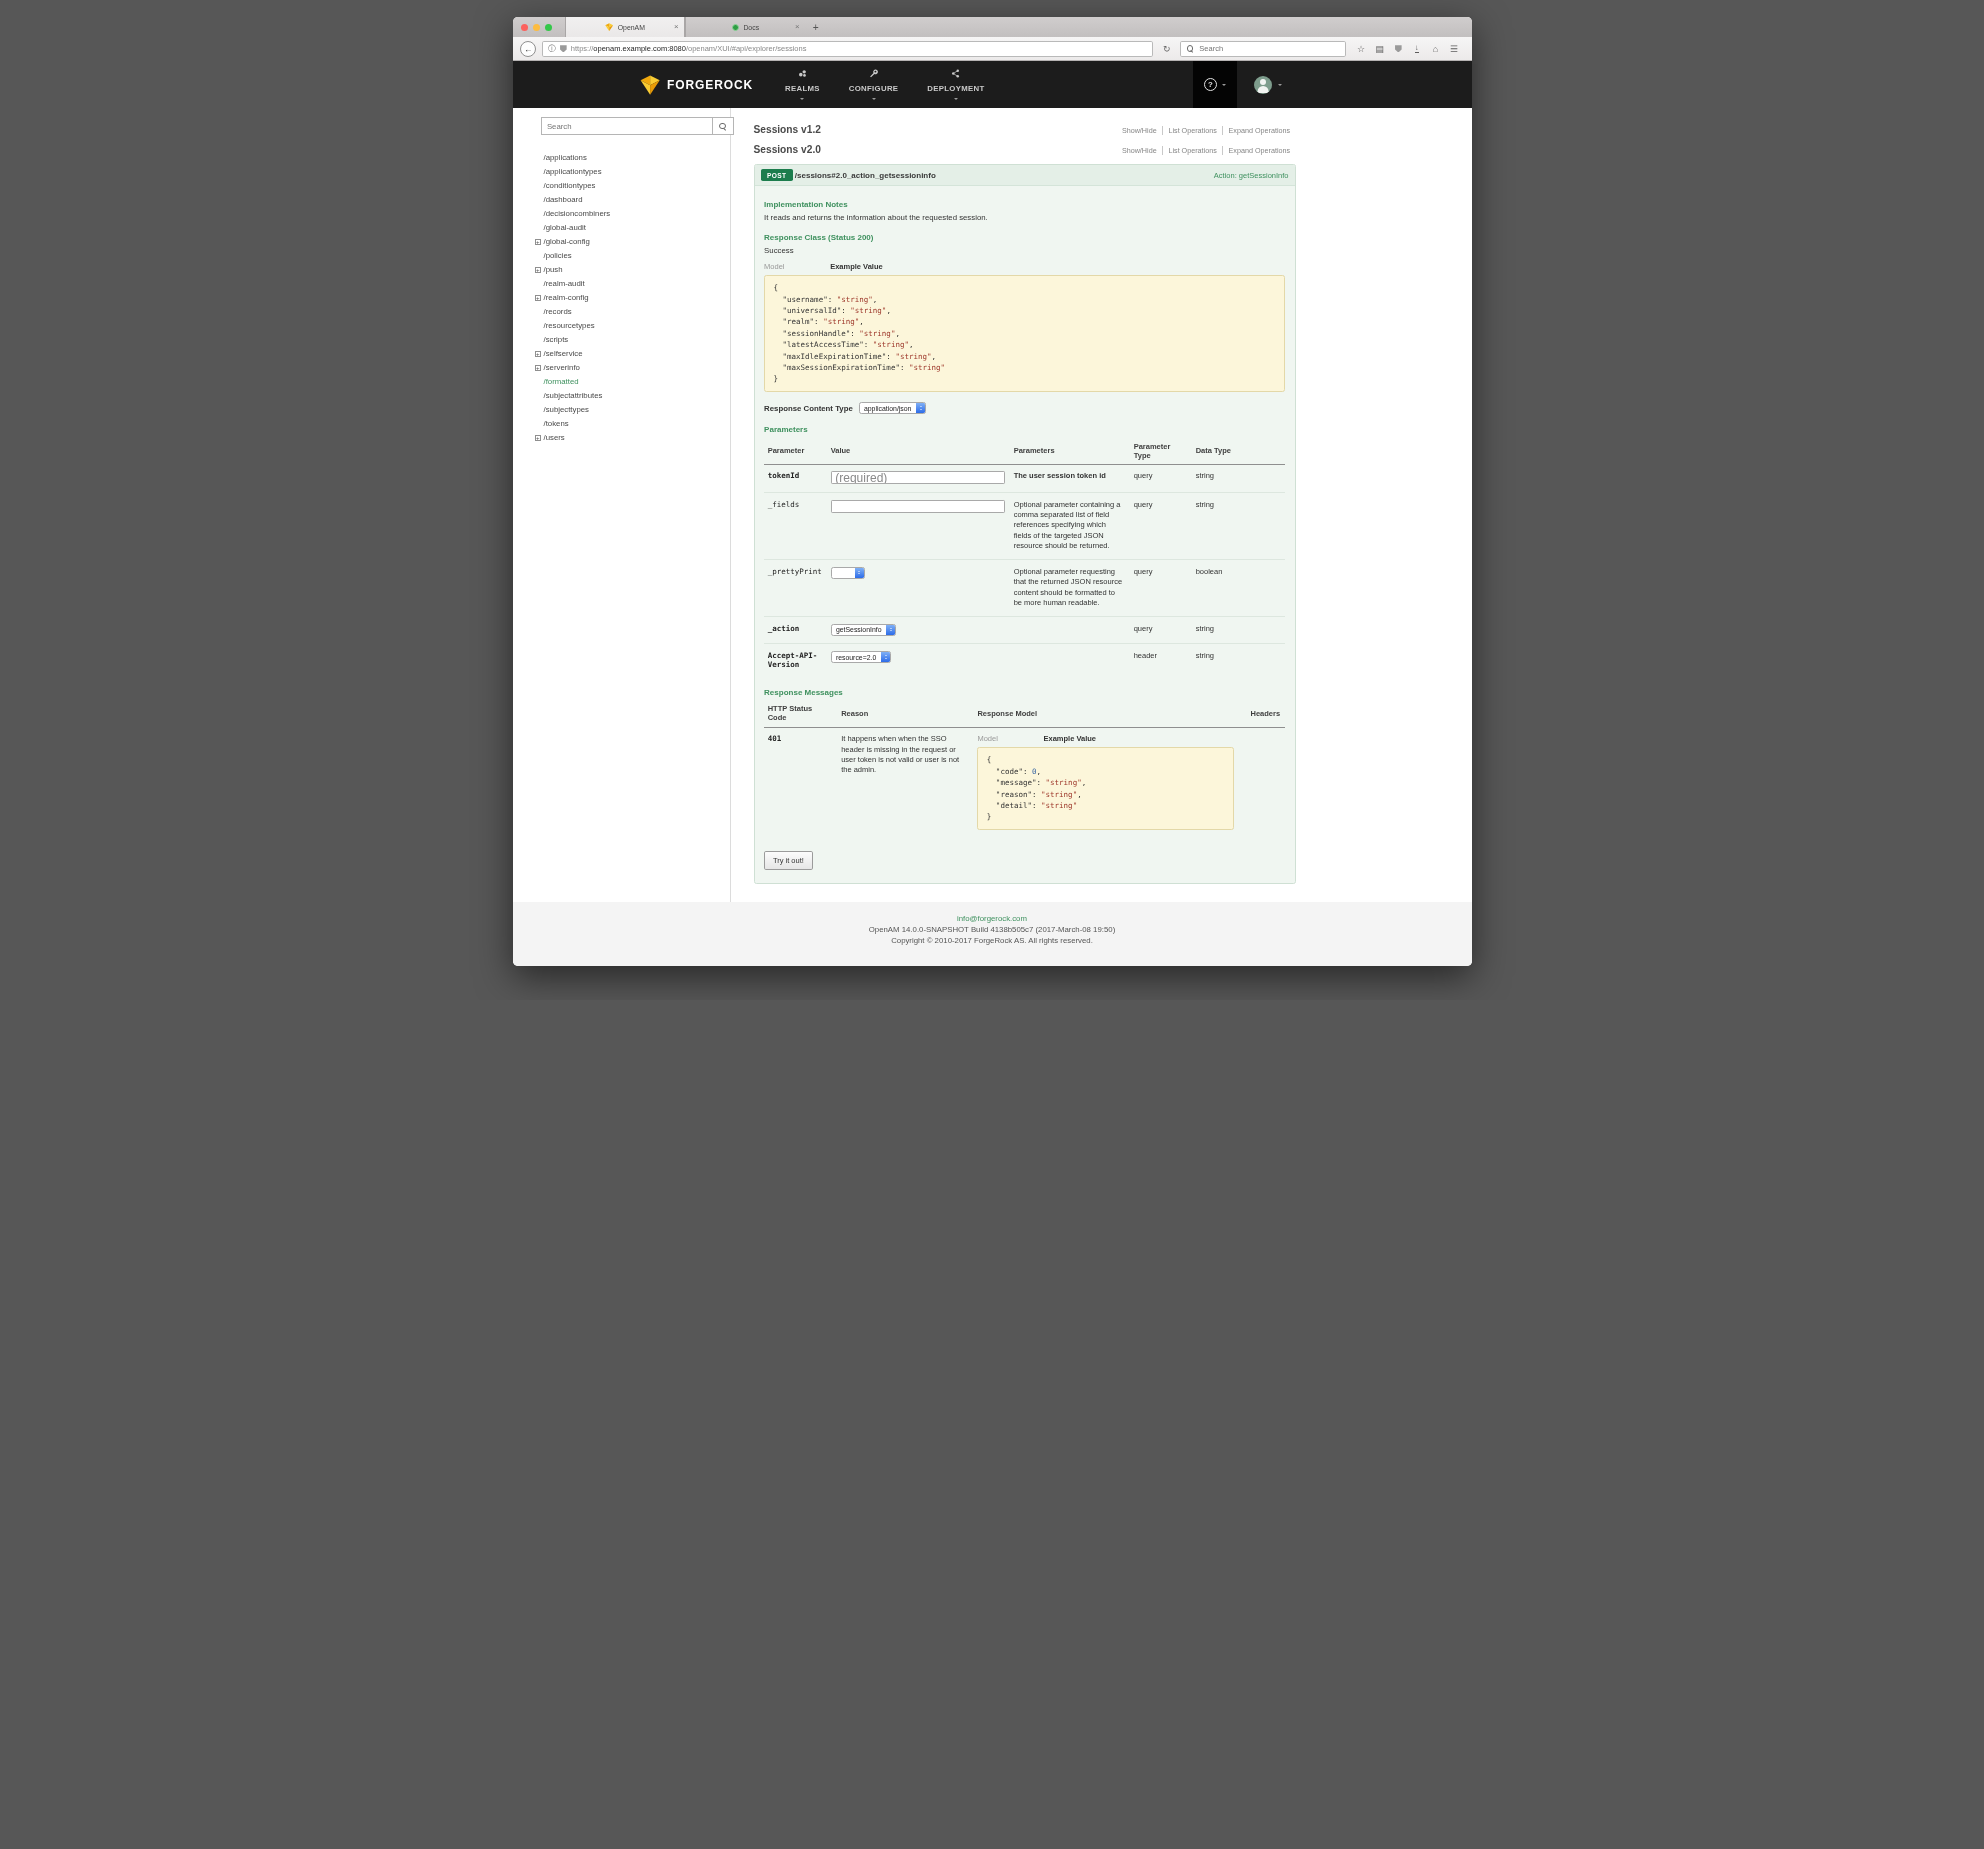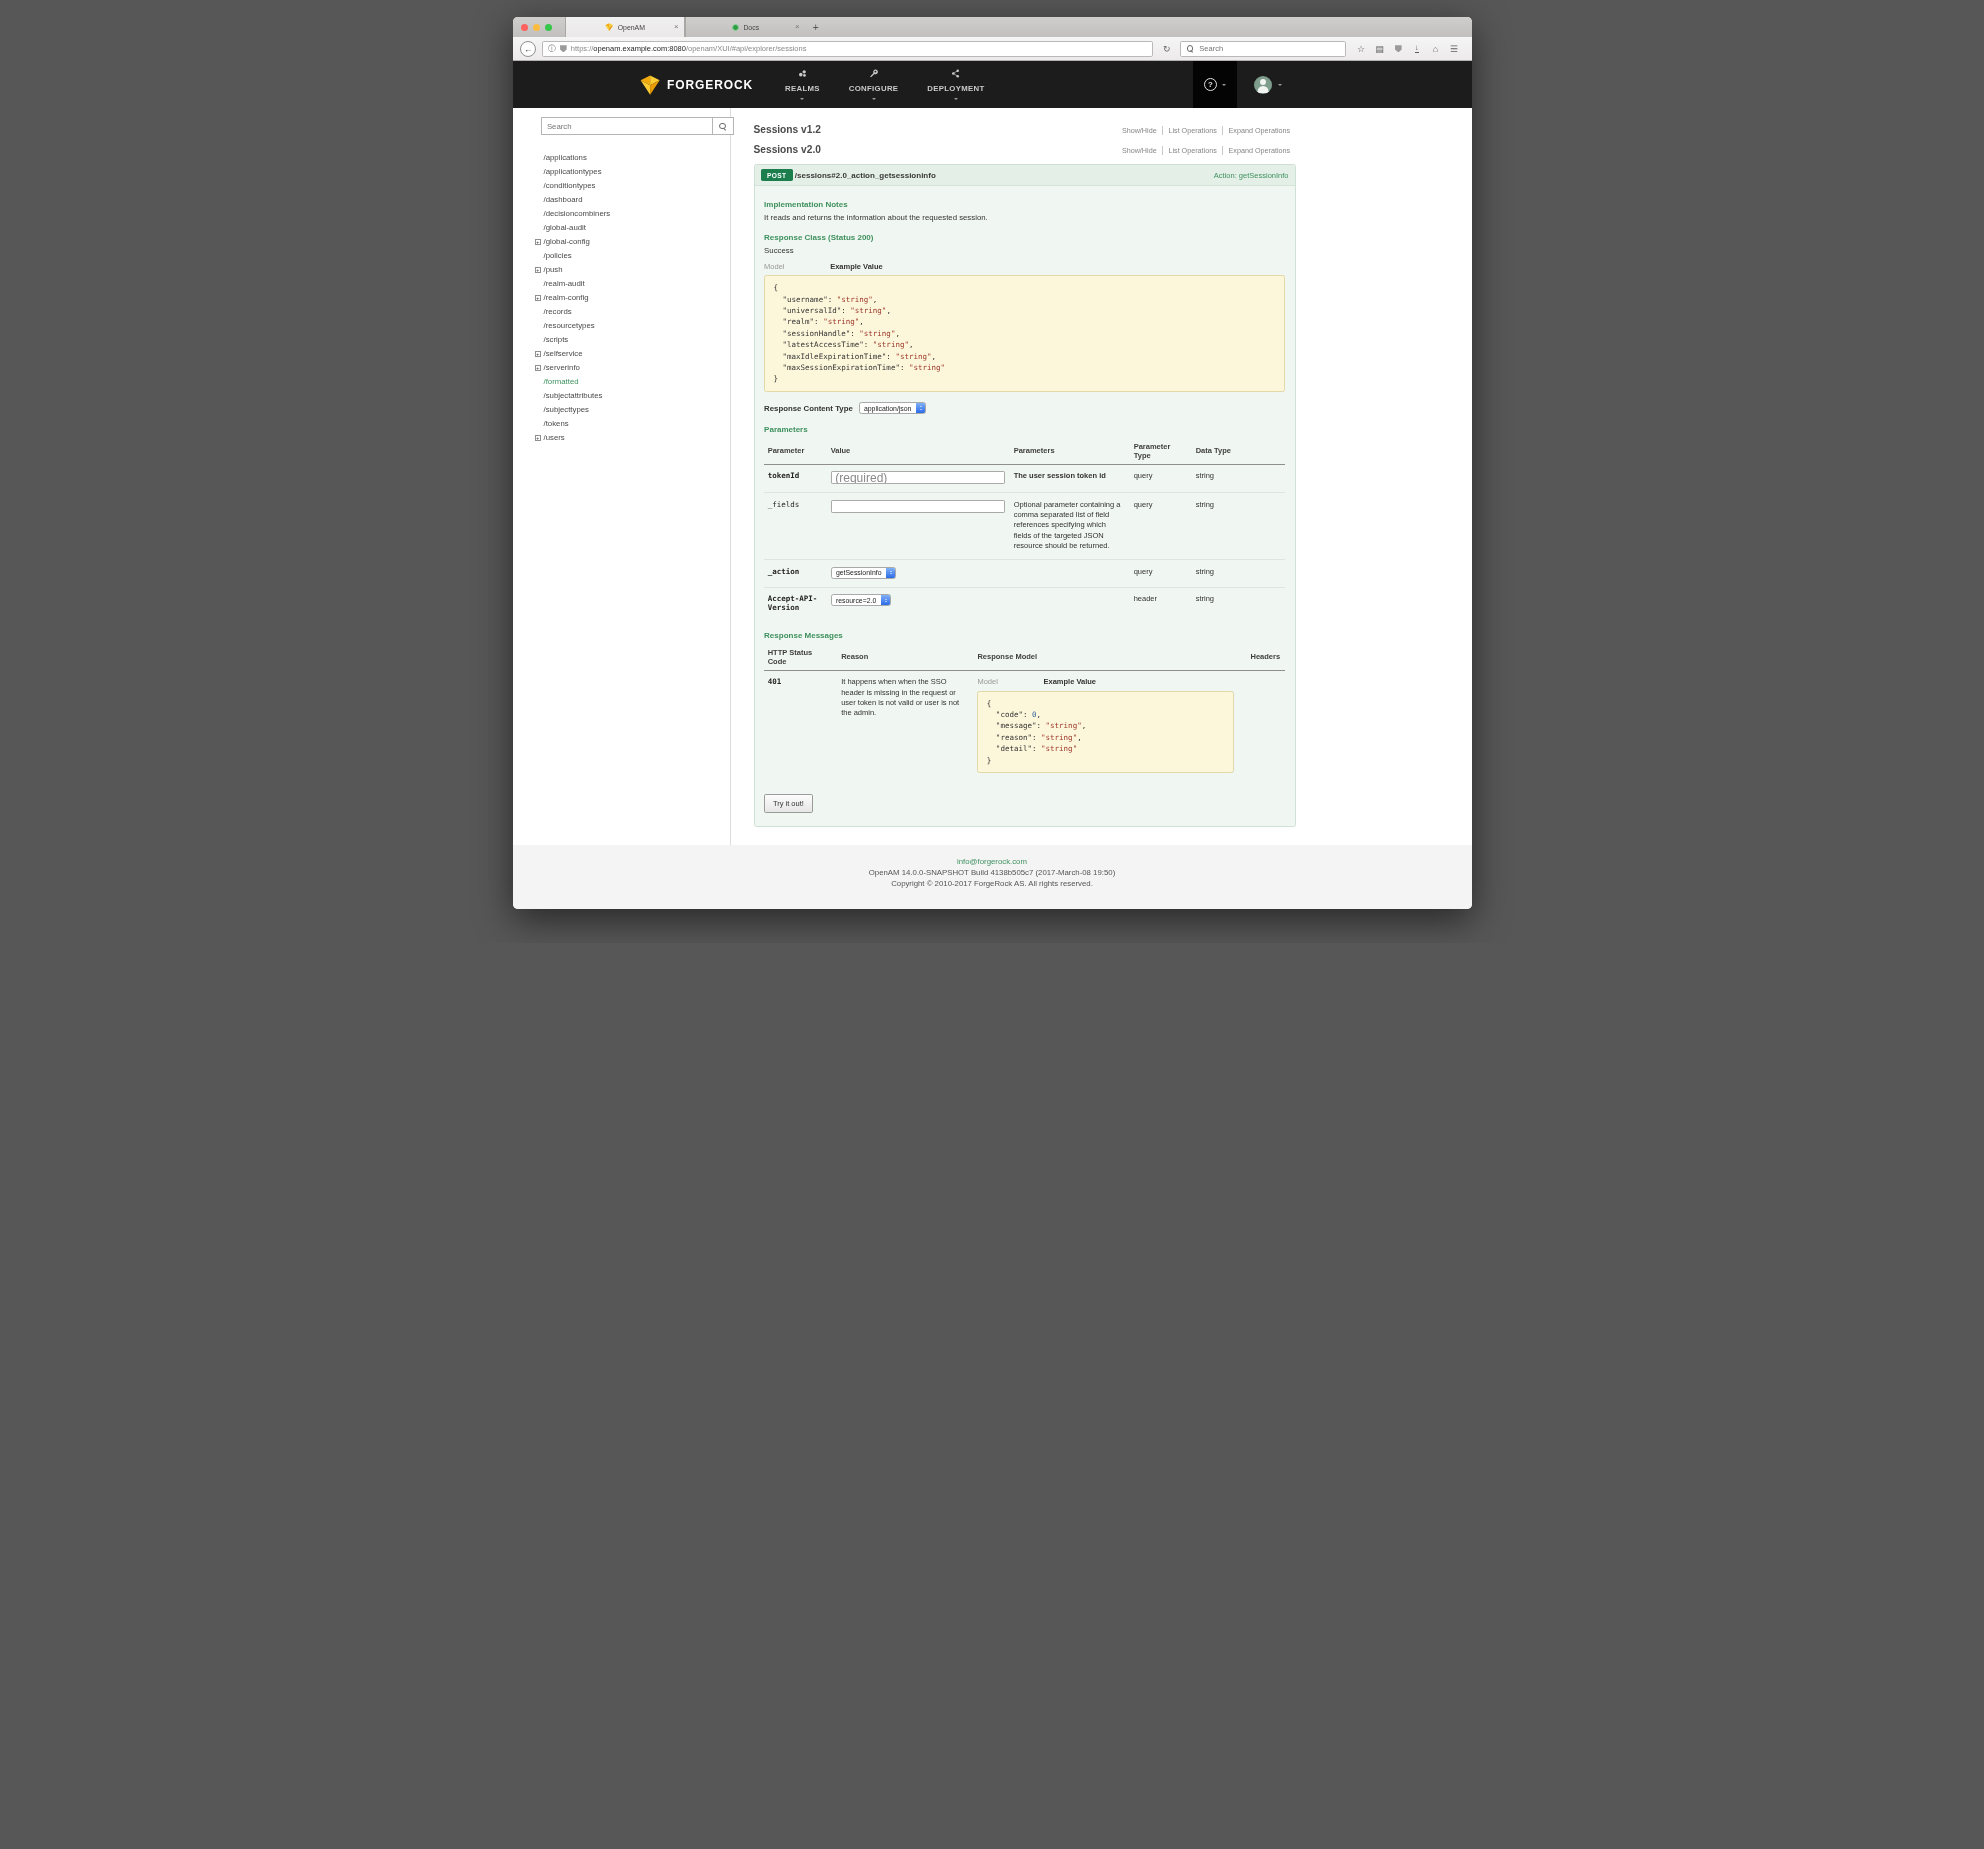--- a/index.html
+++ b/index.html
@@ -402,20 +402,33 @@
                   <td class="p-dtype">string</td>
                 </tr>
                 <tr>
                   <td class="p-name">_fields</td>
                   <td class="p-val"><input class="p-input" style=""></td>
                   <td class="p-desc">Optional parameter containing a comma separated list of field references specifying which fields of the targeted JSON resource should be returned.</td>
                   <td class="p-ptype">query</td>
                   <td class="p-dtype">string</td>
                 </tr>
                 <tr>
+                  <td class="p-name">_prettyPrint</td>
+                  <td class="p-val"><span class="mac-select small">
+                      <span class="ms-label"></span>
+                      <span class="ms-btn">
+                        <i class="up"></i>
+                        <i class="dn"></i>
+                      </span>
+                    </span></td>
+                  <td class="p-desc">Optional parameter requesting that the returned JSON resource content should be formatted to be more human readable.</td>
+                  <td class="p-ptype">query</td>
+                  <td class="p-dtype">boolean</td>
+                </tr>
+                <tr>
                   <td class="p-name bold">_action</td>
                   <td class="p-val"><span class="mac-select">
                       <span class="ms-label">getSessionInfo</span>
                       <span class="ms-btn">
                         <i class="up"></i>
                         <i class="dn"></i>
                       </span>
                     </span></td>
                   <td class="p-desc"></td>
                   <td class="p-ptype">query</td>

